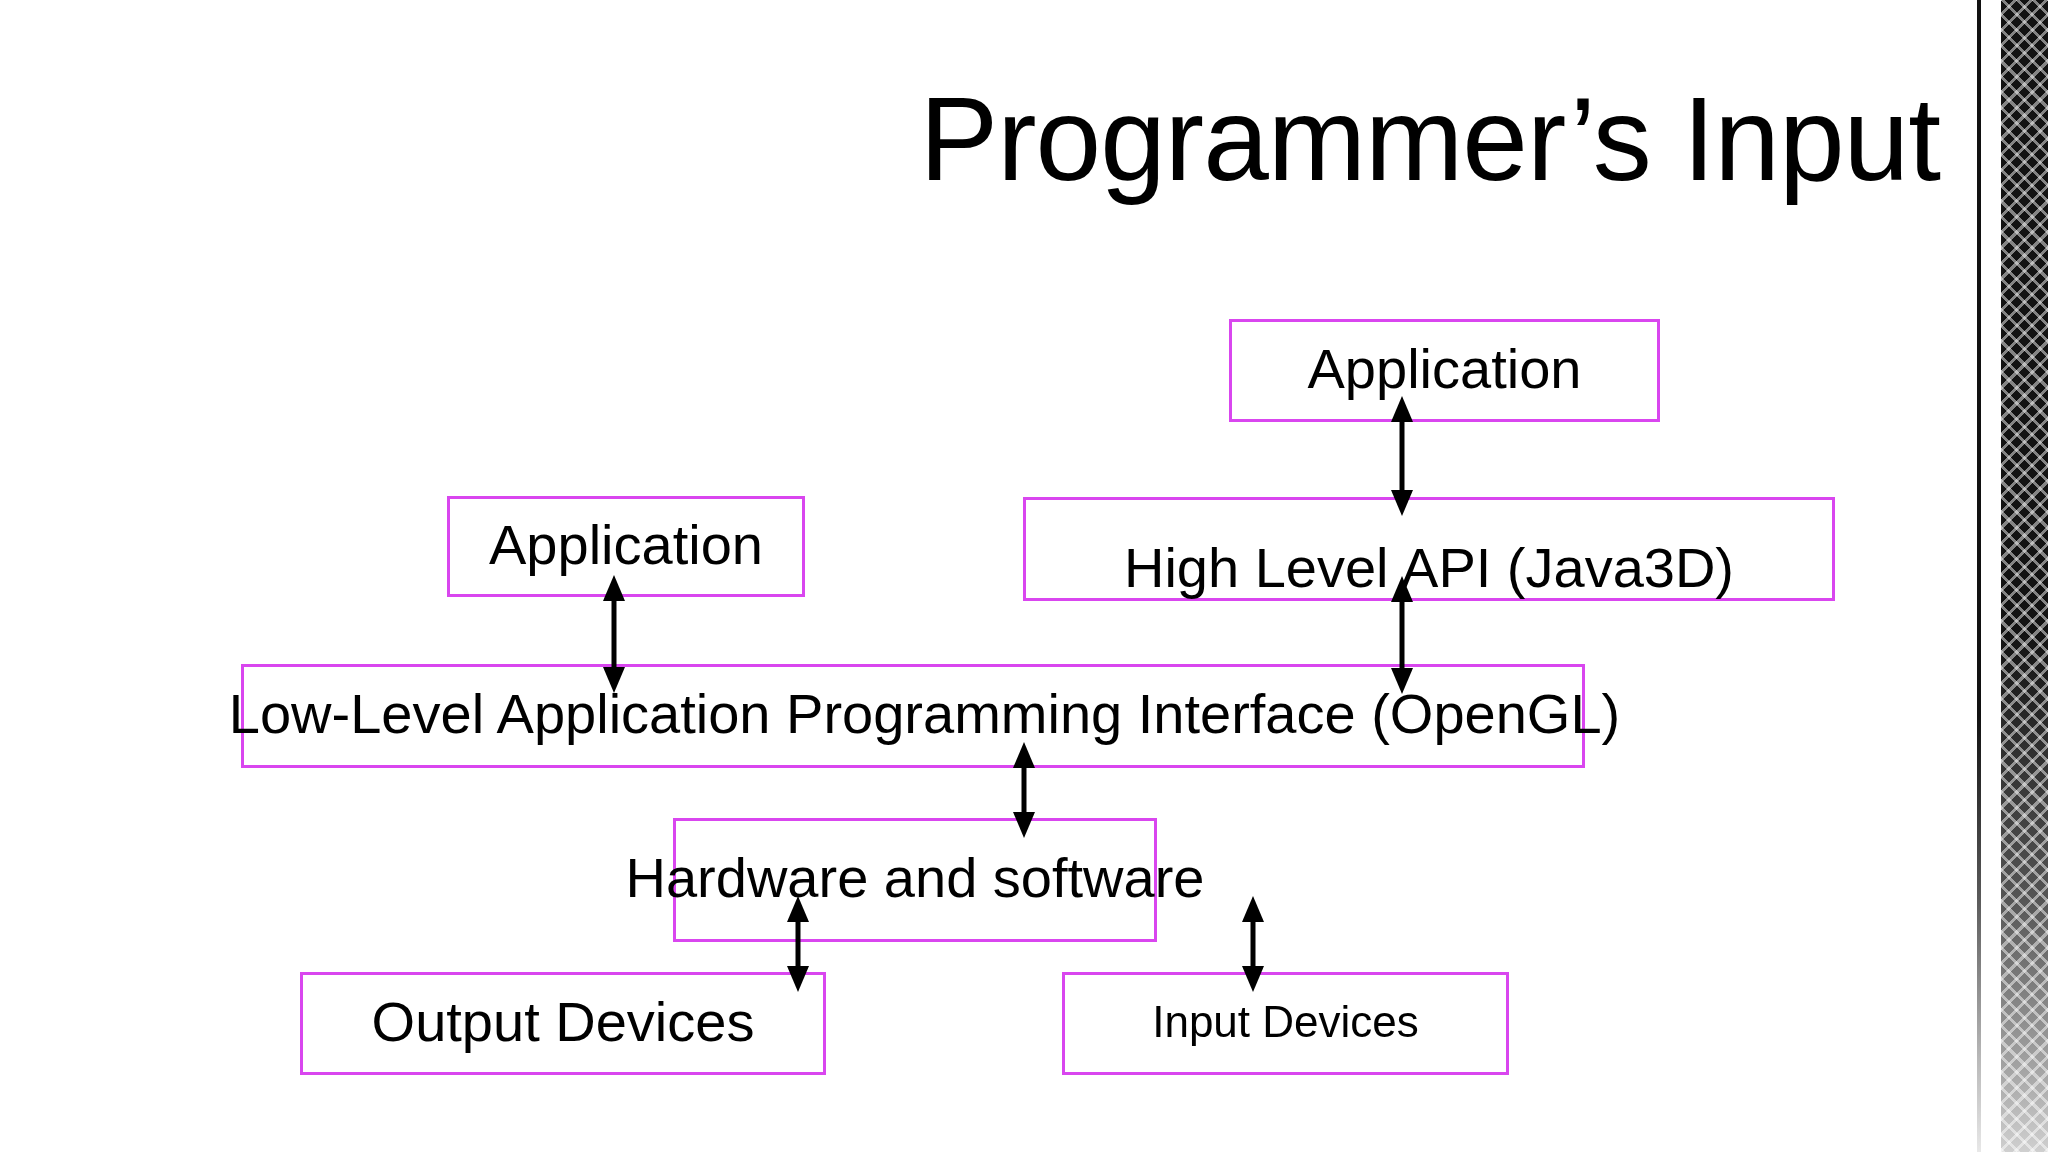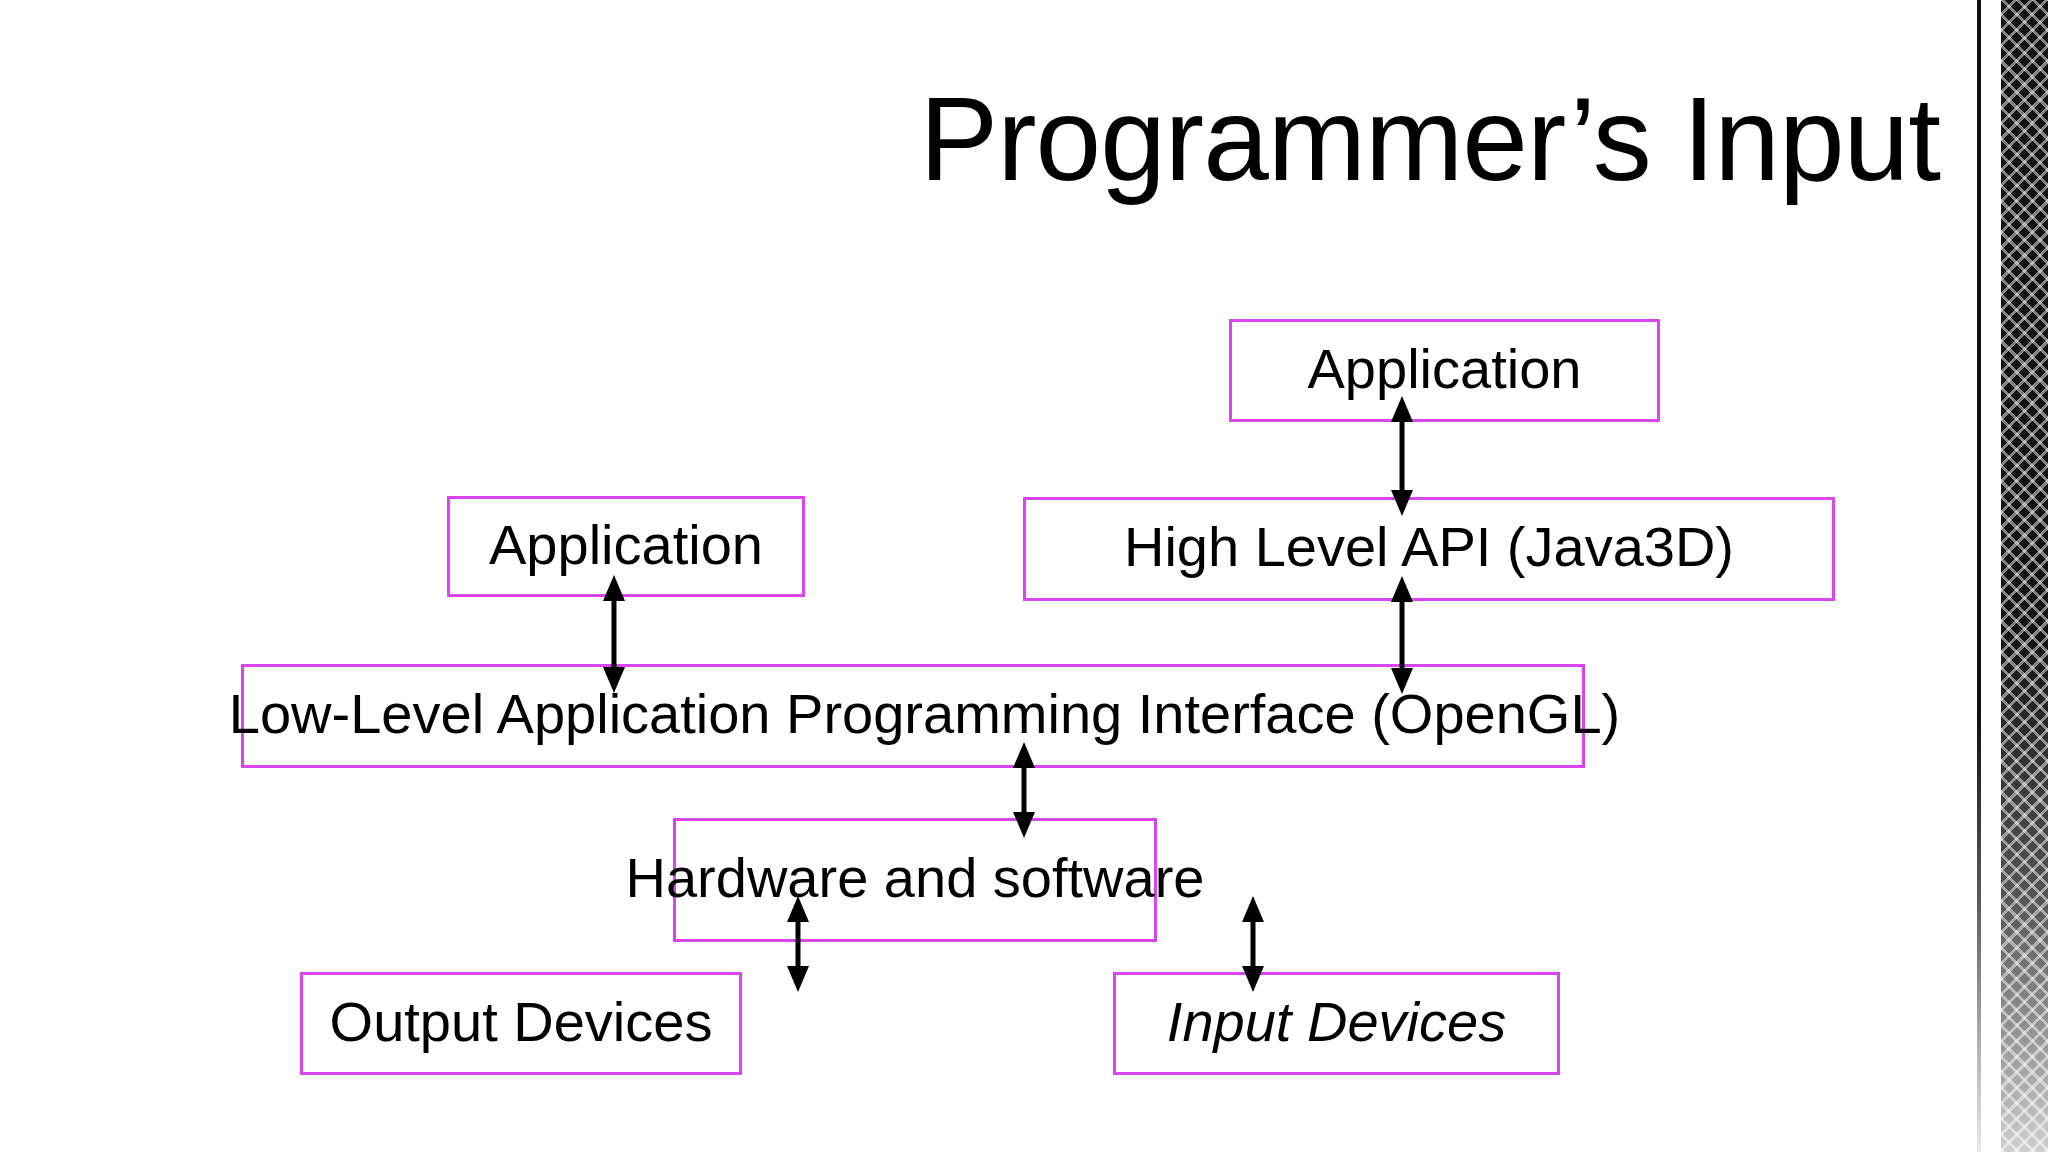--- a/index.html
+++ b/index.html
@@ -50,26 +50,26 @@
     line-height: 1;
     white-space: nowrap;
     z-index: 3;
   }
   .node-label {
     display: block;
     transform: translateY(-2px);
   }
 
   #node-app-top     { left: 1229px; top: 319px; width: 431px; height: 103px; font-size: 56px; }
-  #node-api         { left: 1023px; top: 497px; width: 812px; height: 104px; font-size: 56px; }
+  #node-api         { left: 1023px; top: 497px; width: 812px; height: 104px; font-size: 56px; align-items: flex-end; }
   #node-app-left    { left: 447px;  top: 496px; width: 358px; height: 101px; font-size: 56px; }
   #node-opengl      { left: 241px;  top: 664px; width: 1344px; height: 104px; font-size: 56px; padding-left: 23px; }
   #node-hardware    { left: 673px;  top: 818px; width: 484px; height: 124px; font-size: 56px; }
-  #node-output      { left: 300px;  top: 972px; width: 442px; height: 103px; font-size: 56px; }
-  #node-input       { left: 1113px; top: 972px; width: 447px; height: 103px; font-size: 56px; font-style: italic; }
+  #node-output      { left: 300px;  top: 972px; width: 526px; height: 103px; font-size: 56px; }
+  #node-input       { left: 1062px; top: 972px; width: 447px; height: 103px; font-size: 44px; }
 
   
   .connector {
     position: absolute;
     z-index: 6;
     overflow: visible;
   }
   .connector line {
     stroke: #000000;
     stroke-width: 5;

